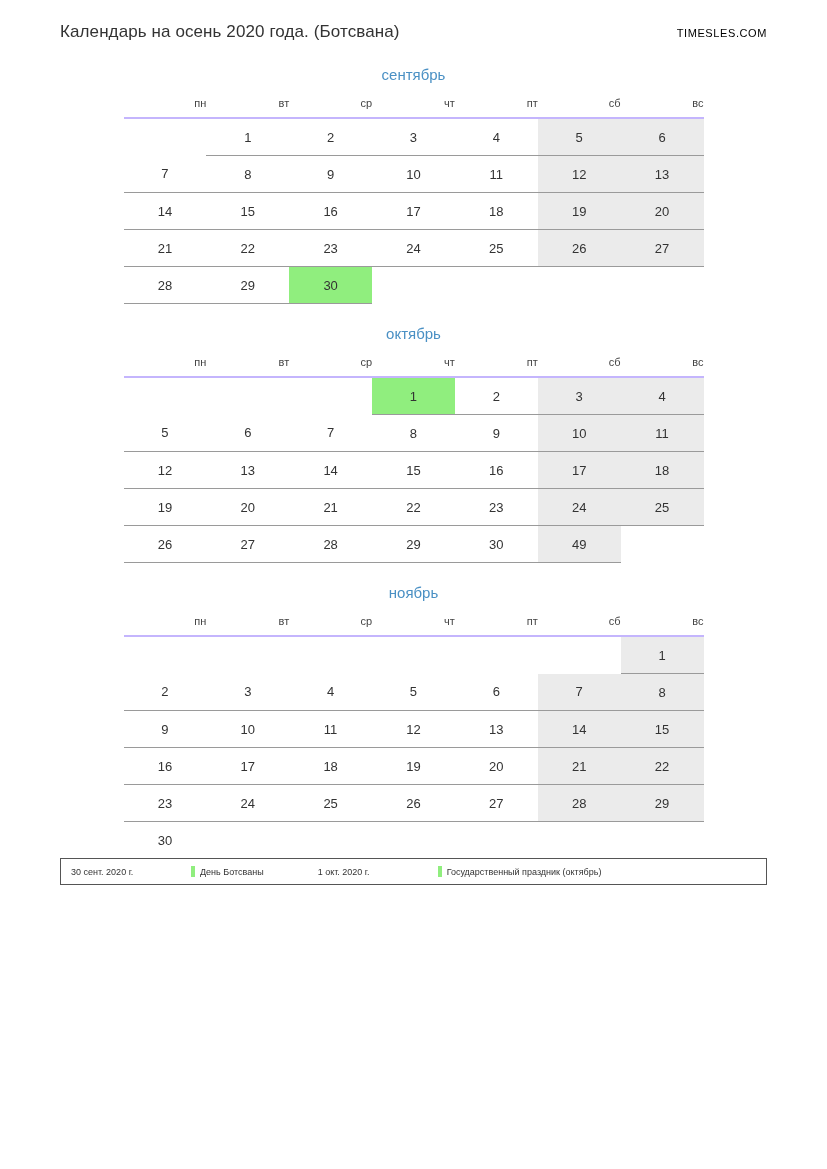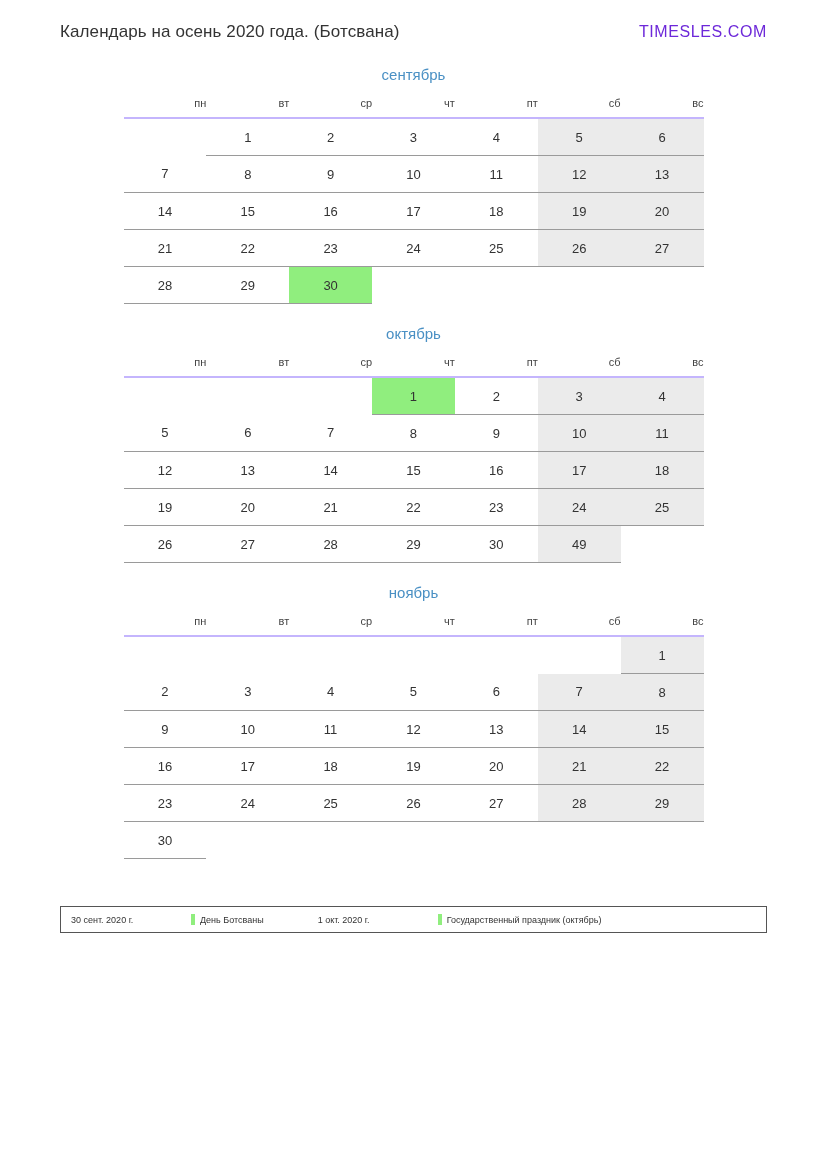--- a/index.html
+++ b/index.html
@@ -28,22 +28,22 @@
     justify-content: space-between;
     padding: 22px 60px 0 60px;
   }
   .header-title {
     font-size: 17px;
     color: #333333;
     font-weight: normal;
     letter-spacing: 0.1px;
   }
   .header-brand {
-    font-size: 16px;
-    color: #6d28d9;
+    font-size: 11px;
+    color: #000000;
     letter-spacing: 0.6px;
   }
 
   
   .calendars {
     margin-top: 24px;
   }
   .month-block {
     width: 580px;
     margin: 8px auto;
@@ -89,21 +89,21 @@
     background: #90ee7e;
   }
   table.cal tr td {
     width: 82px;
   }
 
   
   .legend {
     position: absolute;
     left: 60px;
-    top: 906px;
+    top: 858px;
     width: 707px;
     height: 27px;
     border: 1px solid #555555;
     box-sizing: border-box;
     display: flex;
     align-items: center;
     font-size: 9px;
     color: #333333;
   }
   .legend-date {

